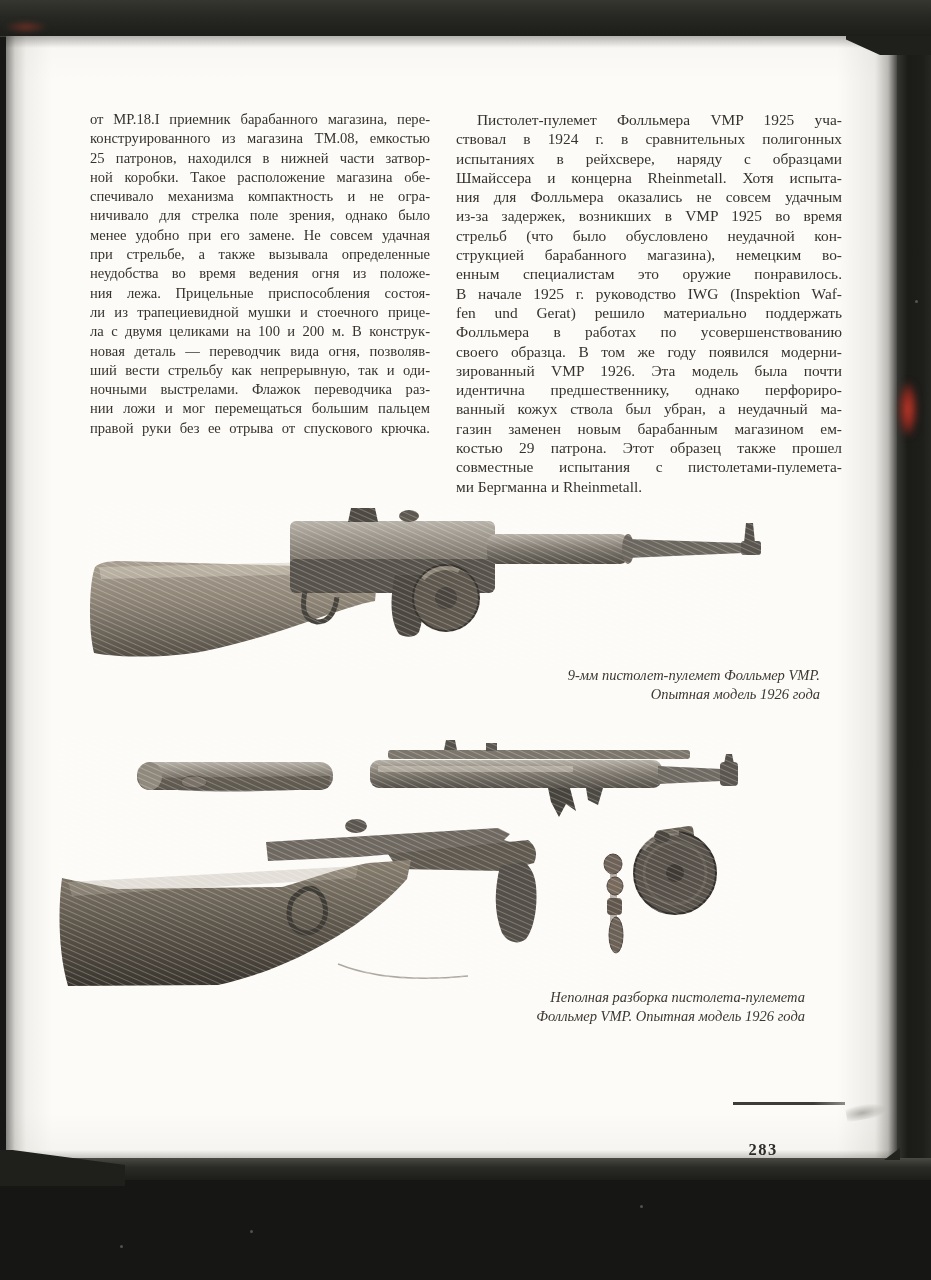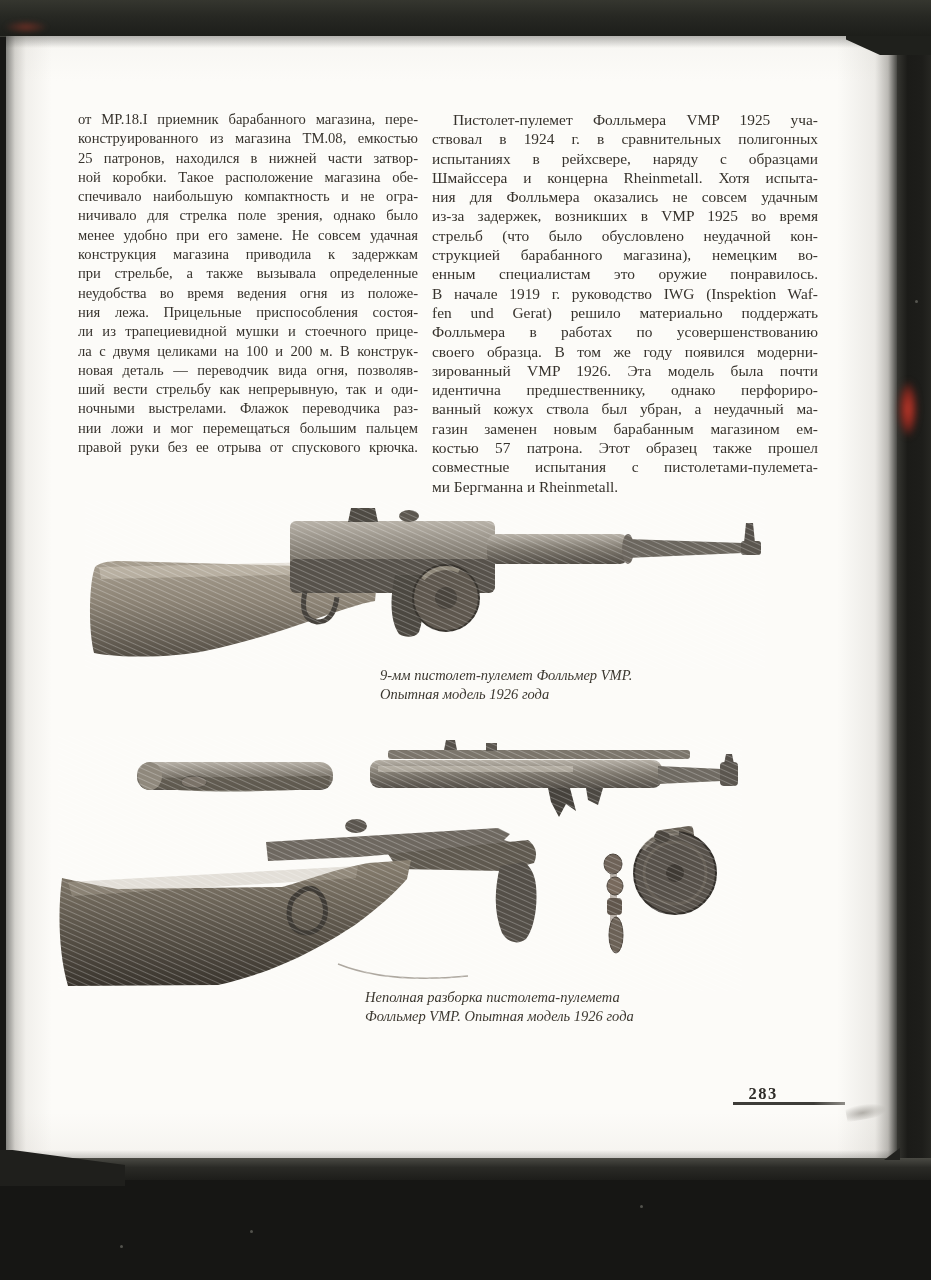--- a/index.html
+++ b/index.html
@@ -77,42 +77,42 @@
     position:absolute;left:0;bottom:0;width:100%;height:8px;
     background:linear-gradient(to top,rgba(30,30,26,.22),rgba(30,30,26,0));
     pointer-events:none;
   }
 
   
   .columns{
     position:absolute;left:72px;top:74px;display:flex;gap:14px;
     color:#36322c;
   }
-  .col{line-height:19.3px;}
+  .col{line-height:19.3px;margin-left:12px;}
   .col-left{width:340px;font-size:14.6px;}
   .col-right{width:386px;font-size:15.4px;}
   .tline{text-align:justify;text-align-last:justify;white-space:normal;}
   .tline.short{text-align-last:left;}
   .tline.indent{text-indent:21px;font-family:Liberation Serif, serif;}
 
   
   .caption{
-    position:absolute;width:440px;text-align:left;font-style:italic;
+    position:absolute;width:440px;text-align:right;font-style:italic;
     font-size:14.5px;line-height:18.5px;color:#3b372f;
   }
   .caption-1{left:374px;top:630px;}
   .caption-2{left:359px;top:952px;font-style:italic;}
 
   
   .photo{position:absolute;}
   .photo-1{left:79px;top:465px;}
   .photo-2{left:52px;top:700px;}
 
   
-  .folio{position:absolute;left:712px;top:1048px;width:90px;}
+  .folio{position:absolute;left:712px;top:1104px;width:90px;}
   .folio-number{
     font-size:16.5px;font-weight:bold;letter-spacing:1.5px;color:#2d2b27;
     text-align:center;
   }
   .folio-rule{
     position:absolute;left:727px;top:1066px;width:112px;height:2.5px;
     background:linear-gradient(to right,#3d3c38 0%,#3d3c38 72%,#8f8d88 100%);
   }
   .pencil-mark{
     position:absolute;left:840px;top:1068px;width:40px;height:15px;
@@ -137,24 +137,23 @@
   <div class="shade-right"></div>
   <div class="shade-top"></div>
   <div class="shade-bottom"></div>
 
   <div class="columns">
     <div class="col col-left">
         <div class="tline">от MP.18.I приемник барабанного магазина, пере-</div>
         <div class="tline">конструированного из магазина TM.08, емкостью</div>
         <div class="tline">25 патронов, находился в нижней части затвор-</div>
         <div class="tline">ной коробки. Такое расположение магазина обе-</div>
-        <div class="tline">спечивало наибольшую компактность и не огра-</div>
+        <div class="tline">спечивало механизма компактность и не огра-</div>
         <div class="tline">ничивало для стрелка поле зрения, однако было</div>
         <div class="tline">менее удобно при его замене. Не совсем удачная</div>
-        <div class="tline">конструкция магазина приводила к задержкам</div>
         <div class="tline">при стрельбе, а также вызывала определенные</div>
         <div class="tline">неудобства во время ведения огня из положе-</div>
         <div class="tline">ния лежа. Прицельные приспособления состоя-</div>
         <div class="tline">ли из трапециевидной мушки и стоечного прице-</div>
         <div class="tline">ла с двумя целиками на 100 и 200 м. В конструк-</div>
         <div class="tline">новая деталь — переводчик вида огня, позволяв-</div>
         <div class="tline">ший вести стрельбу как непрерывную, так и оди-</div>
         <div class="tline">ночными выстрелами. Флажок переводчика раз-</div>
         <div class="tline">нии ложи и мог перемещаться большим пальцем</div>
         <div class="tline">правой руки без ее отрыва от спускового крючка.</div>
@@ -162,29 +161,29 @@
     <div class="col col-right">
         <div class="tline indent">Пистолет-пулемет Фолльмера VMP 1925 уча-</div>
         <div class="tline">ствовал в 1924 г. в сравнительных полигонных</div>
         <div class="tline">испытаниях в рейхсвере, наряду с образцами</div>
         <div class="tline">Шмайссера и концерна Rheinmetall. Хотя испыта-</div>
         <div class="tline">ния для Фолльмера оказались не совсем удачным</div>
         <div class="tline">из-за задержек, возникших в VMP 1925 во время</div>
         <div class="tline">стрельб (что было обусловлено неудачной кон-</div>
         <div class="tline">струкцией барабанного магазина), немецким во-</div>
         <div class="tline">енным специалистам это оружие понравилось.</div>
-        <div class="tline">В начале 1919 г. руководство IWG (Inspektion Waf-</div>
+        <div class="tline">В начале 1925 г. руководство IWG (Inspektion Waf-</div>
         <div class="tline">fen und Gerat) решило материально поддержать</div>
         <div class="tline">Фолльмера в работах по усовершенствованию</div>
         <div class="tline">своего образца. В том же году появился модерни-</div>
         <div class="tline">зированный VMP 1926. Эта модель была почти</div>
         <div class="tline">идентична предшественнику, однако перфориро-</div>
         <div class="tline">ванный кожух ствола был убран, а неудачный ма-</div>
         <div class="tline">газин заменен новым барабанным магазином ем-</div>
-        <div class="tline">костью 57 патрона. Этот образец также прошел</div>
+        <div class="tline">костью 29 патрона. Этот образец также прошел</div>
         <div class="tline">совместные испытания с пистолетами-пулемета-</div>
         <div class="tline short">ми Бергманна и Rheinmetall.</div>
       </div>
   </div>
 
   <svg class="photo photo-1" width="680" height="168" viewBox="0 0 680 168">
     <defs>
       <linearGradient id="wood1" x1="0" y1="0" x2="0" y2="1">
         <stop offset="0" stop-color="#aaa192"></stop>
           <stop offset=".45" stop-color="#8b8274"></stop>

